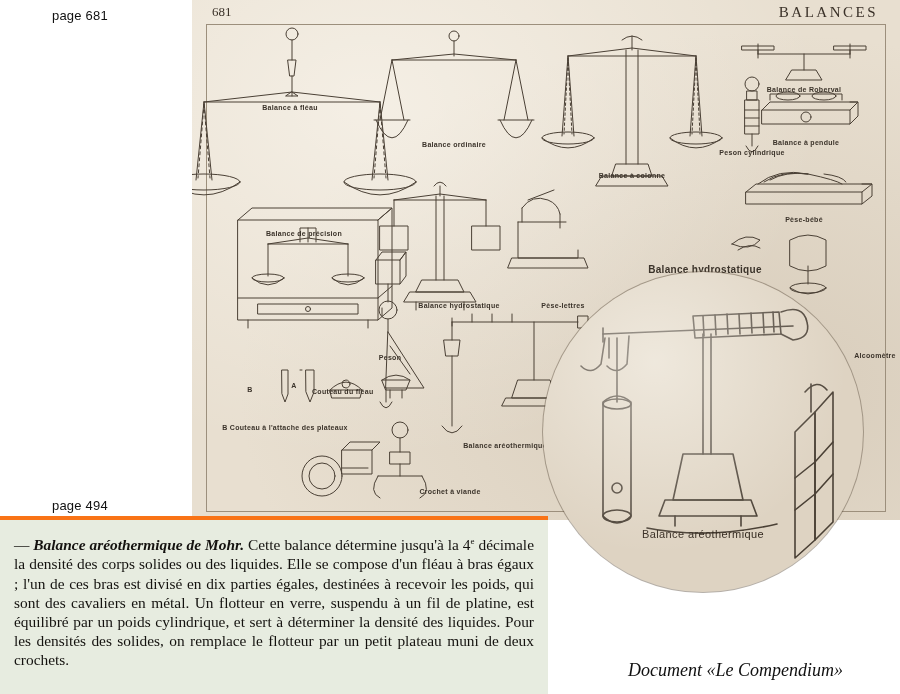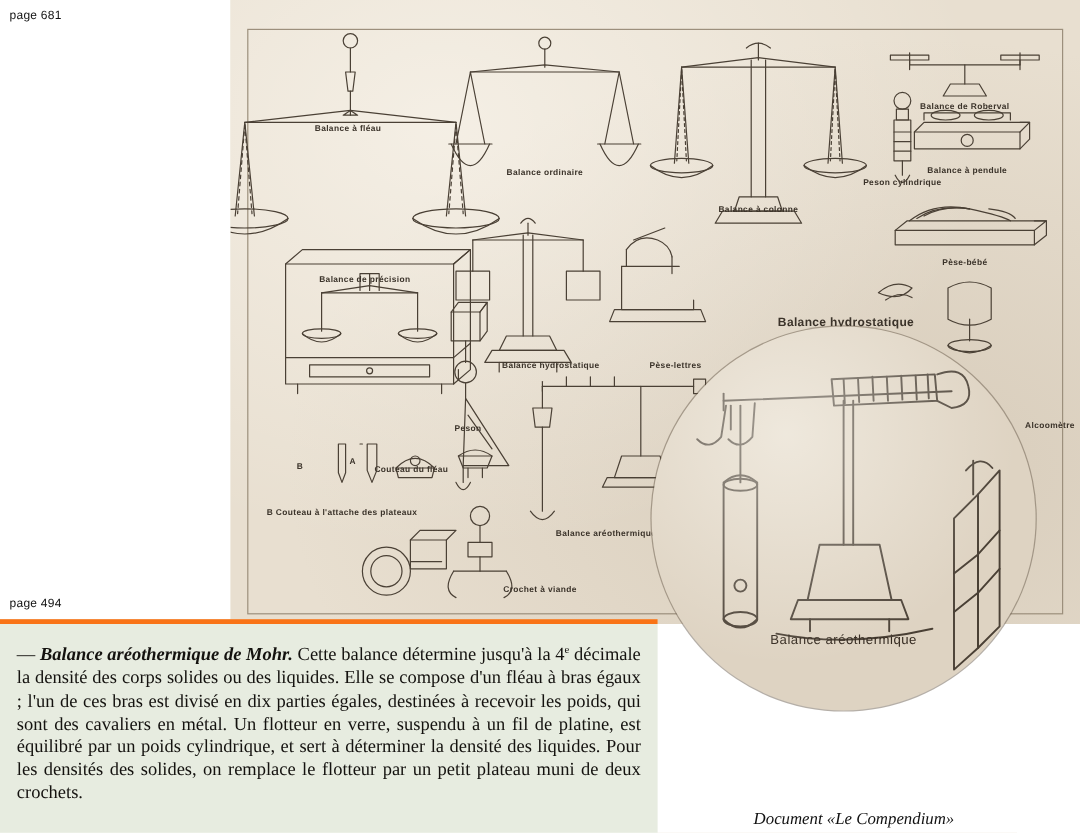--- a/index.html
+++ b/index.html
@@ -6,23 +6,24 @@
   body{
     width:900px;height:694px;
     background:#ffffff;
     font-family:"Liberation Serif", serif;
     position:relative;
     overflow:hidden;
   }
   .page-label{
     position:absolute;
     font-family:"Liberation Sans", sans-serif;
-    font-size:10px;
+    font-size:13px;
     color:#111;
     letter-spacing:.2px;
+    margin-left:44px;
   }
   #page-label-681{left:8px;top:8px;}
   #page-label-682{left:8px;top:498px;}
 
   
   .plate{
     position:absolute;
     left:192px;top:0;
     width:708px;height:520px;
     background:#e8dfd0;
@@ -108,35 +109,39 @@
     line-height:19.2px;
     color:#14120f;
     text-align:justify;
     text-justify:inter-word;
   }
   .textblock .lead-em{font-style:italic;font-weight:bold;}
   .textblock sup{font-size:9px;vertical-align:super;}
 
   .credit{
     position:absolute;
-    left:628px;top:676px;
+    left:628px;top:660px;
     font-family:"Liberation Serif", serif;
     font-style:italic;
-    font-size:14px;
+    font-size:18px;
     color:#111;
   }
 </style>
 </head>
 <body>
 
 <div class="page-label" id="page-label-681">page 681</div>
 <div class="page-label" id="page-label-682">page 494</div>
 
 <div class="plate">
 
+  <div class="plate-head">
+    <div class="plate-folio">681</div>
+    <div class="plate-title">BALANCES</div>
+  </div>
 
   <div class="plate-frame"></div>
 
   <svg width="708" height="520" viewBox="0 0 708 520" style="position:absolute;left:0;top:0;">
     <g class="ink" stroke-width="1" stroke-linecap="round" stroke-linejoin="round">
 
       <g transform="translate(100,30)">
         <circle cx="0" cy="4" r="6"></circle>
         <path d="M0,10 L0,30"></path>
         <path d="M-4,30 L4,30 L2,46 L-2,46 Z"></path>

